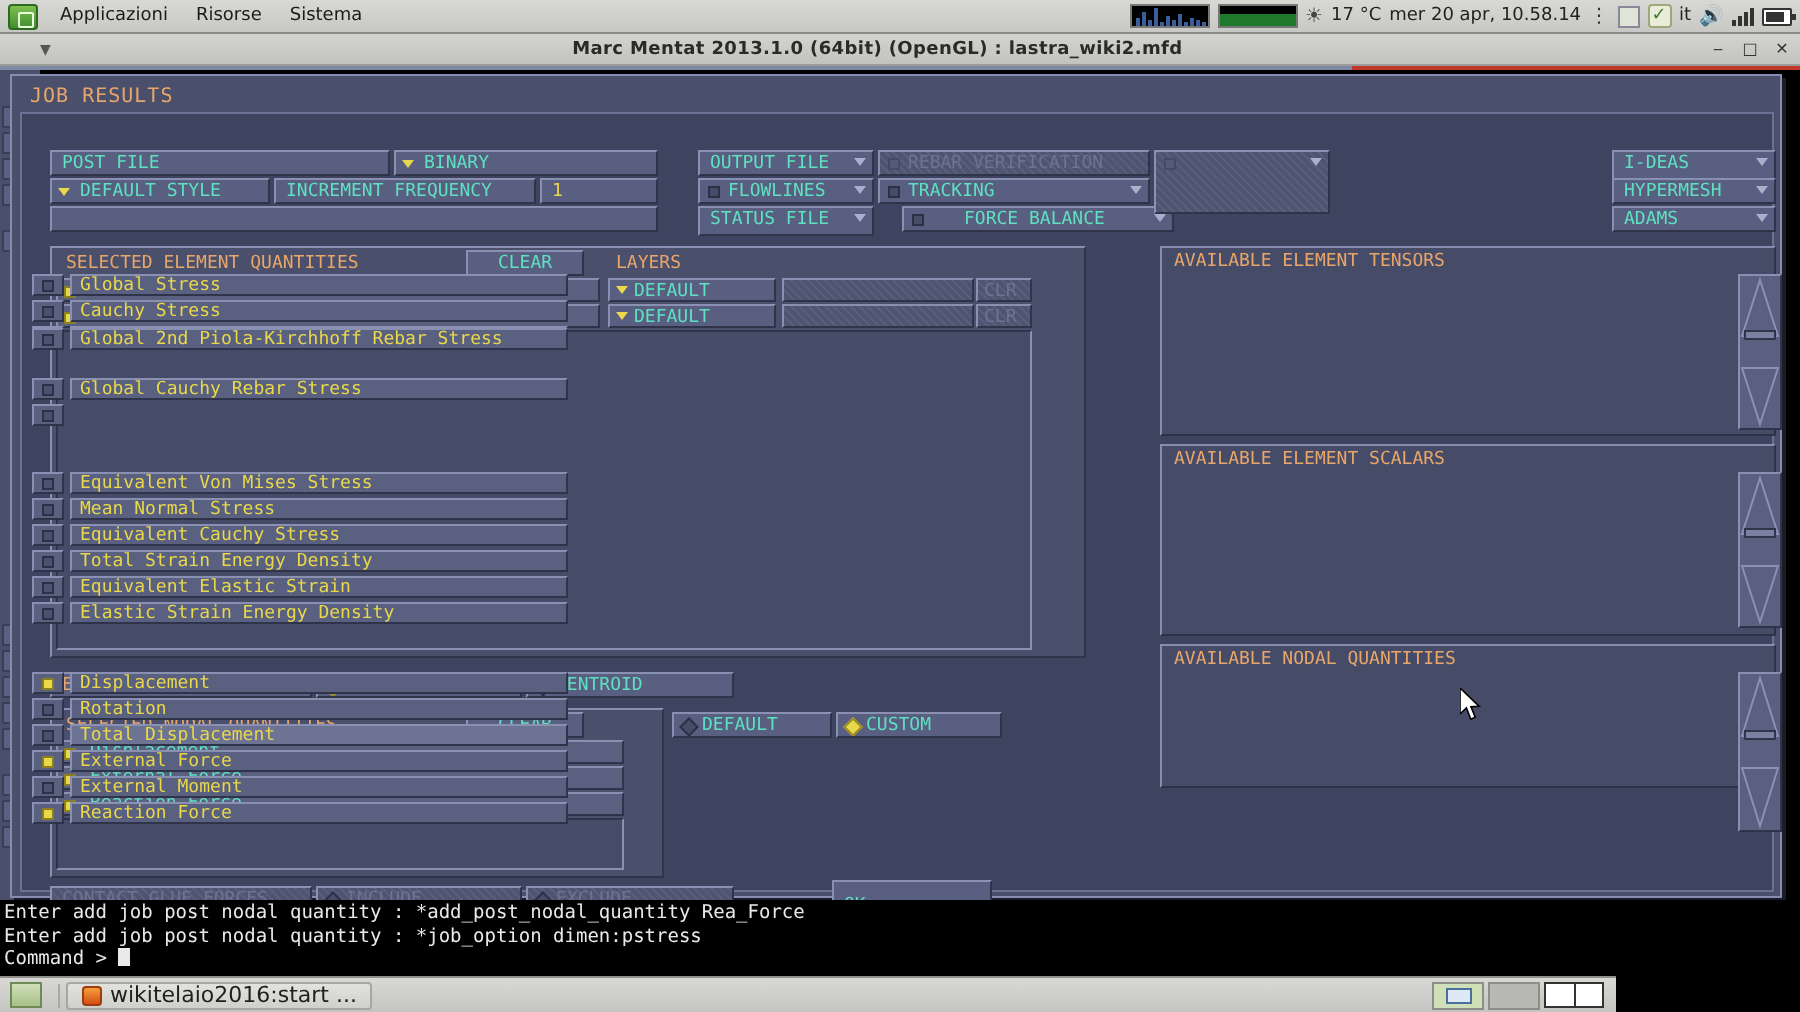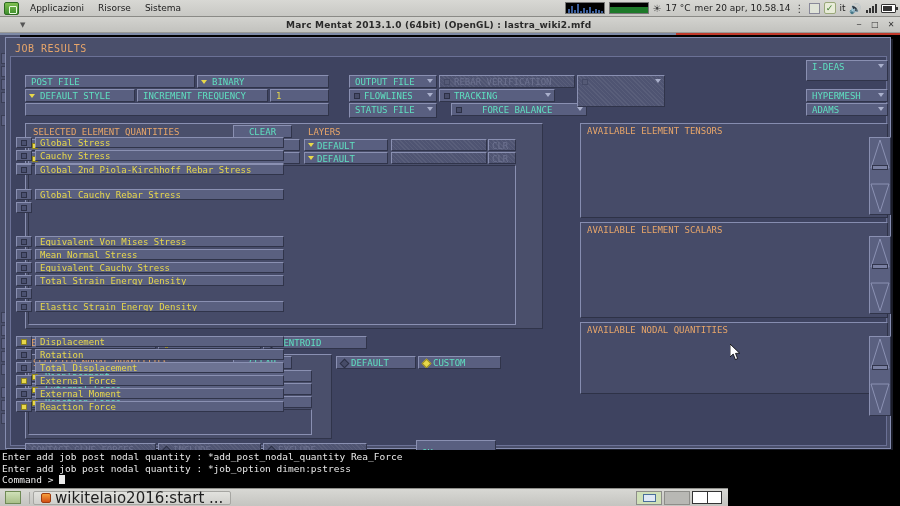--- a/index.html
+++ b/index.html
@@ -107,23 +107,23 @@
   .selrow .sq{position:absolute;left:3px;top:3px;width:6px;height:6px;
     background:#e8d84a;border:1px solid #8a8020;}
 
   
   #console{position:absolute;left:0;top:450px;width:900px;height:38px;background:#000;
     color:#e9e9e9;font-family:"DejaVu Sans Mono",monospace;font-size:9.5px;line-height:11.5px;
     padding:1px 0 0 2px;}
   #caret{display:inline-block;width:6px;height:9px;background:#e9e9e9;vertical-align:-1px;}
 
   
-  #taskbar{position:absolute;left:0;top:488px;width:728px;height:18px;
+  #taskbar{position:absolute;left:0;top:488px;width:808px;height:18px;
     background:linear-gradient(#d8d8d4,#c4c4c0);border-top:1px solid #8f8f8b;
-    display:flex;align-items:center;font-family:"DejaVu Sans",sans-serif;font-size:15px;color:#1f1f1f;}
+    display:flex;align-items:center;font-family:"DejaVu Sans",sans-serif;font-size:11px;color:#1f1f1f;}
   #show-desktop{width:16px;height:13px;margin:0 5px;background:linear-gradient(#cfe0b8,#a9c089);
     border:1px solid #6f8a55;}
   .tb-sep{width:1px;height:12px;background:#a8a8a4;margin:0 3px;}
   .task{height:14px;display:flex;align-items:center;gap:4px;padding:0 7px;margin-right:5px;
     background:linear-gradient(#e2e2de,#cfcfcb);border:1px solid #a6a6a2;border-radius:2px;}
   .task .ic{width:10px;height:10px;flex:none;}
   .ic-ff{background:linear-gradient(#f79f3c,#d24f14);border:1px solid #9e3c10;border-radius:2px;}
   .ic-mw{background:#dfe9f5;border:1px solid #5a7fa8;position:relative;}
   .ic-mw::after{content:"";position:absolute;left:0;right:0;top:0;height:3px;background:#5a7fa8;}
   #wsswitch{margin-left:auto;display:flex;align-items:center;padding-right:6px;gap:2px;}
@@ -235,35 +235,35 @@
       <span class="chkbox"></span>
       <span class="arrow"></span>
       <span>FLOWLINES</span></div>
     <div class="w" style="left:338px;top:46px;width:88px;height:15px;padding-left:5px;">
       <span class="arrow"></span>
       <span>STATUS FILE</span></div>
 
     <div class="w disabled" style="left:428px;top:18px;width:136px;height:13px;padding-left:14px;">
       <span class="chkbox"></span>
       <span>REBAR VERIFICATION</span></div>
-    <div class="w" style="left:428px;top:32px;width:116px;height:13px;padding-left:14px;">
+    <div class="w" style="left:428px;top:32px;width:136px;height:13px;padding-left:14px;">
       <span class="chkbox"></span>
       <span class="arrow"></span>
       <span>TRACKING</span></div>
     <div class="w" style="left:428px;top:46px;width:136px;height:13px;padding-left:30px;margin-left:12px;">
       <span class="chkbox"></span>
       <span class="arrow"></span>
       <span>FORCE BALANCE</span></div>
 
     <div class="w disabled" style="left:566px;top:18px;width:88px;height:32px;padding-left:14px;white-space:pre-line;line-height:11px;">
       <span class="chkbox"></span>
       <span class="arrow"></span>
       </div>
 
-    <div class="w" style="left:795px;top:3px;width:82px;height:21px;padding-left:5px;">
+    <div class="w" style="left:795px;top:18px;width:82px;height:21px;padding-left:5px;">
       <span class="arrow"></span>
       <span>I-DEAS</span></div>
     <div class="w" style="left:795px;top:32px;width:82px;height:13px;padding-left:5px;">
       <span class="arrow"></span>
       <span>HYPERMESH</span></div>
     <div class="w" style="left:795px;top:46px;width:82px;height:13px;padding-left:5px;">
       <span class="arrow"></span>
       <span>ADAMS</span></div>
 
     <div class="grp" style="left:14px;top:66px;width:518px;height:206px;"></div>
@@ -407,20 +407,21 @@
         <div class="lrow" style="top: 217px;">
           <span class="box">
             <i></i>
           </span>
           <span class="nm" style="width: 249px;">Total Strain Energy Density</span>
         </div>
         <div class="lrow" style="top: 230px;">
           <span class="box">
             <i></i>
           </span>
+          <span class="nm" style="width: 249px;">Equivalent Elastic Strain</span>
         </div>
         <div class="lrow" style="top: 243px;">
           <span class="box">
             <i></i>
           </span>
           <span class="nm" style="width: 249px;">Elastic Strain Energy Density</span>
         </div>
       </div>
     <div class="sbar" style="left:858px;top:179px;height:78px;">
       <svg width="20" height="76" viewBox="0 0 20 76">

